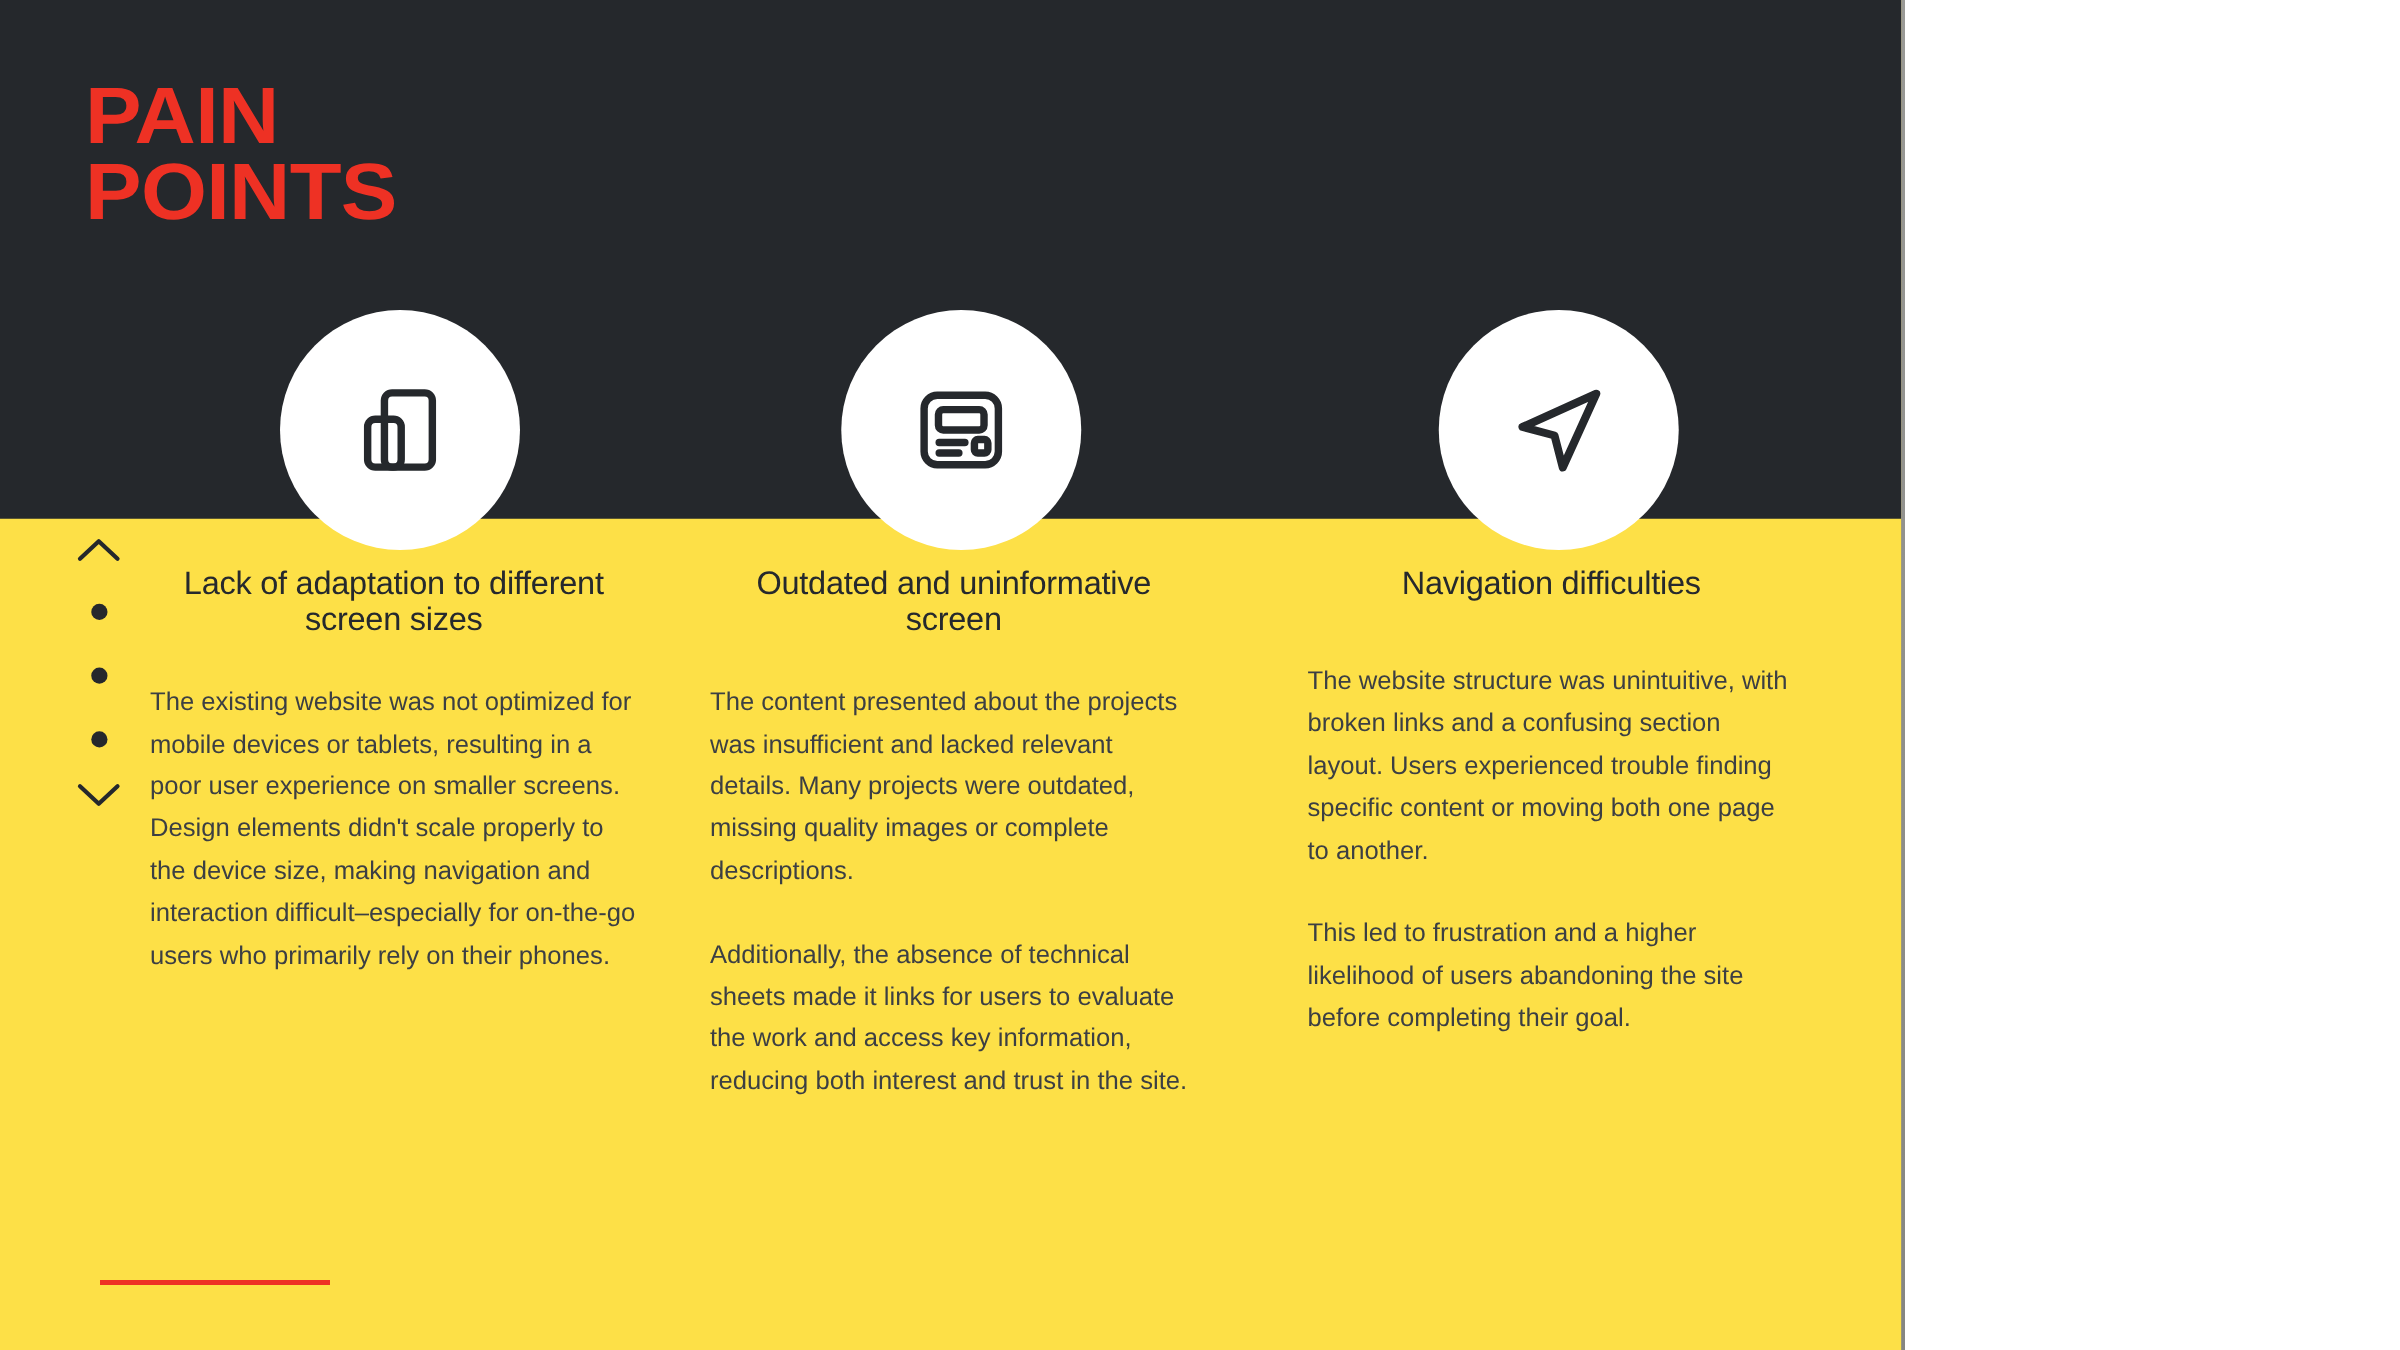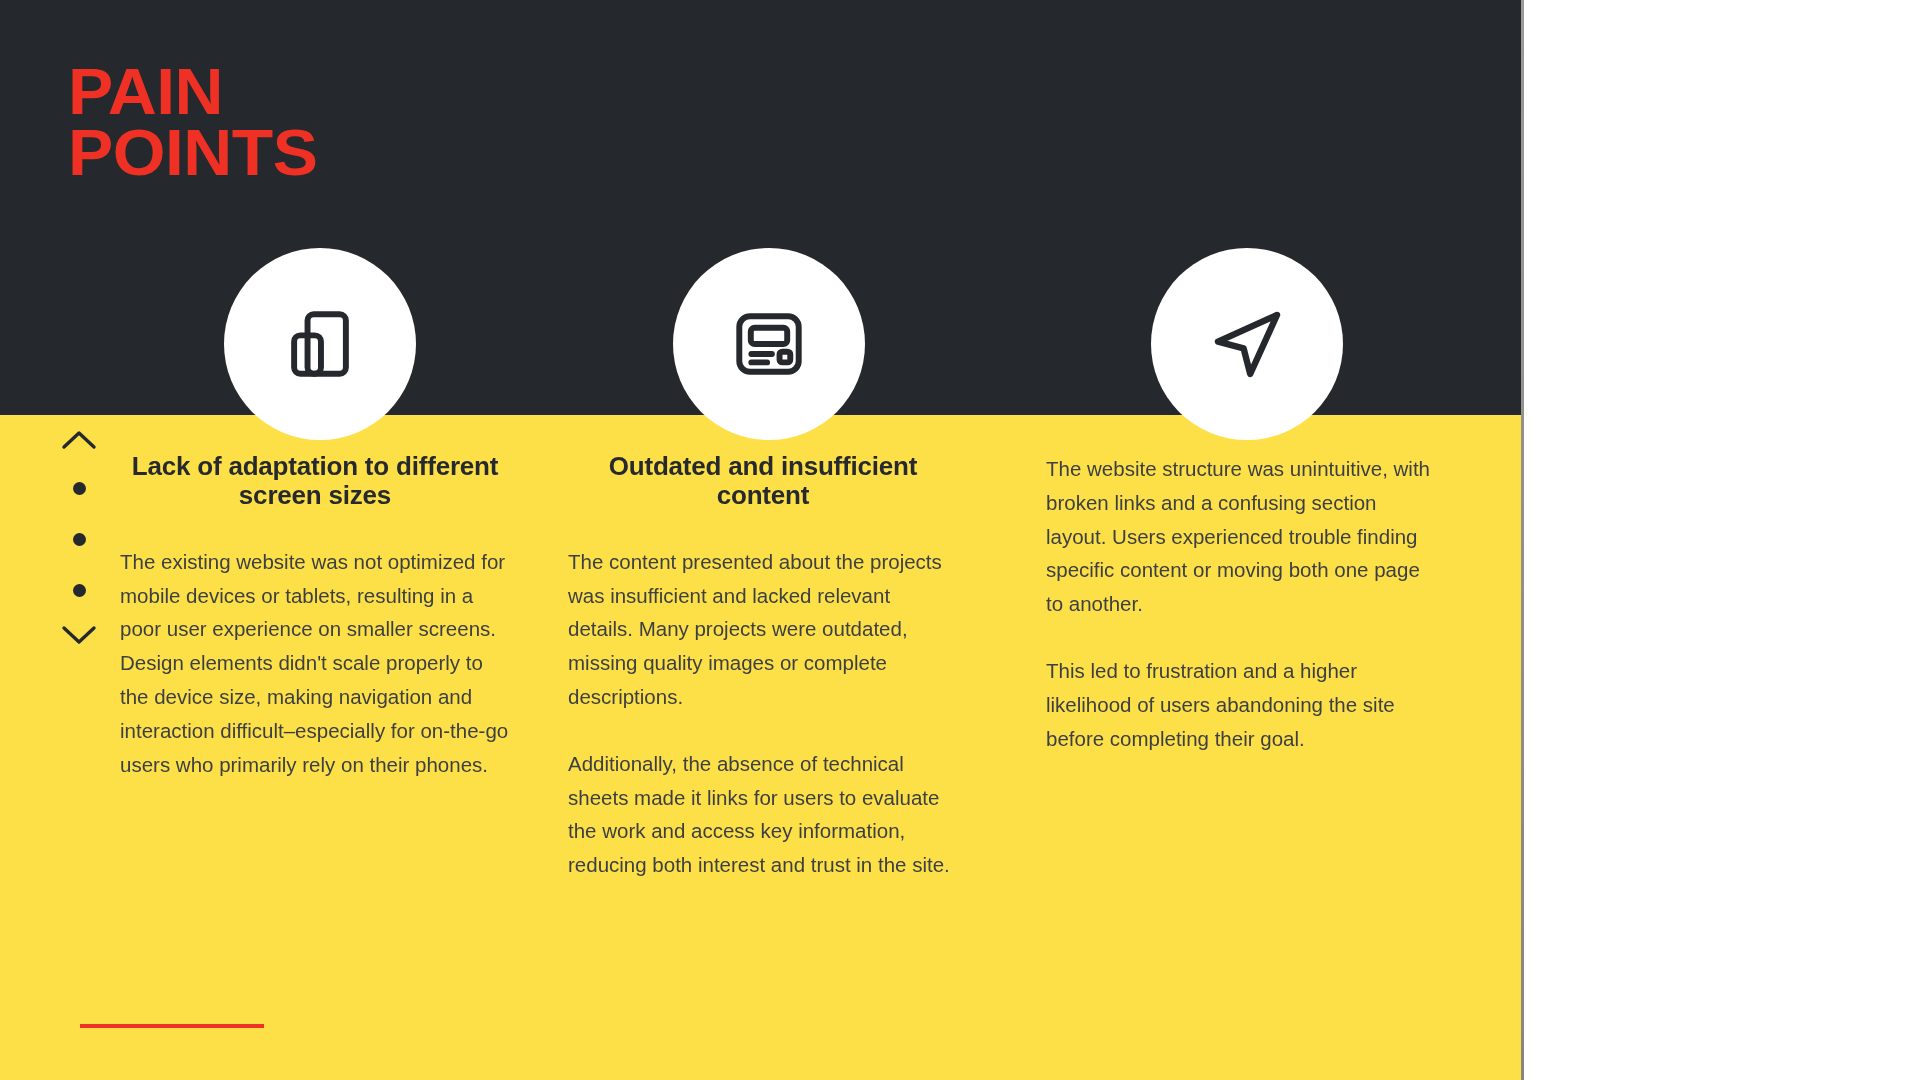--- a/index.html
+++ b/index.html
@@ -65,21 +65,21 @@
     position: absolute;
     top: 452px;
     width: 390px;
   }
   #column-1 { left: 120px; }
   #column-2 { left: 568px; }
   #column-3 { left: 1046px; }
 
   .col-heading {
     font-family: "Liberation Sans", sans-serif;
-    font-weight: 700;
+    font-weight: 400;
     font-size: 26px;
     line-height: 1.13;
     color: #26292d;
     text-align: center;
     margin: 0 0 34px 0;
     letter-spacing: -0.2px;
   }
   #column-3 .col-heading { margin-bottom: 47px; }
 
   .col-para {
@@ -217,27 +217,28 @@
       </svg>
     </span>
   </div>
 
   <div class="column" id="column-1">
     <h2 class="col-heading">Lack of adaptation to different screen sizes</h2>
     <p class="col-para">The existing website was not optimized for mobile devices or tablets, resulting in a poor user experience on smaller screens. Design elements didn't scale properly to the device size, making navigation and interaction difficult–especially for on-the-go users who primarily rely on their phones.</p>
   </div>
 
   <div class="column" id="column-2">
-    <h2 class="col-heading">Outdated and insufficient content</h2>
+    <h2 class="col-heading">Outdated and uninformative screen</h2>
     <p class="col-para">The content presented about the projects was insufficient and lacked relevant details.
 Many projects were outdated, missing quality images or complete descriptions.</p>
     <p class="col-para">Additionally, the absence of technical sheets made it links for users to evaluate the work and access key information, reducing both interest and trust in the site.</p>
   </div>
 
   <div class="column" id="column-3">
+    <h2 class="col-heading">Navigation difficulties</h2>
     <p class="col-para">The website structure was unintuitive, with broken links and a confusing section layout.
 Users experienced trouble finding specific content or moving both one page to another.</p>
     <p class="col-para">This led to frustration and a higher likelihood of users abandoning the site before completing their goal.</p>
   </div>
 
   <div id="accent-rule"></div>
 
   <div id="photo">
     <svg viewBox="0 0 303 1080" preserveAspectRatio="xMidYMid slice" xmlns="http://www.w3.org/2000/svg">
       <defs>

